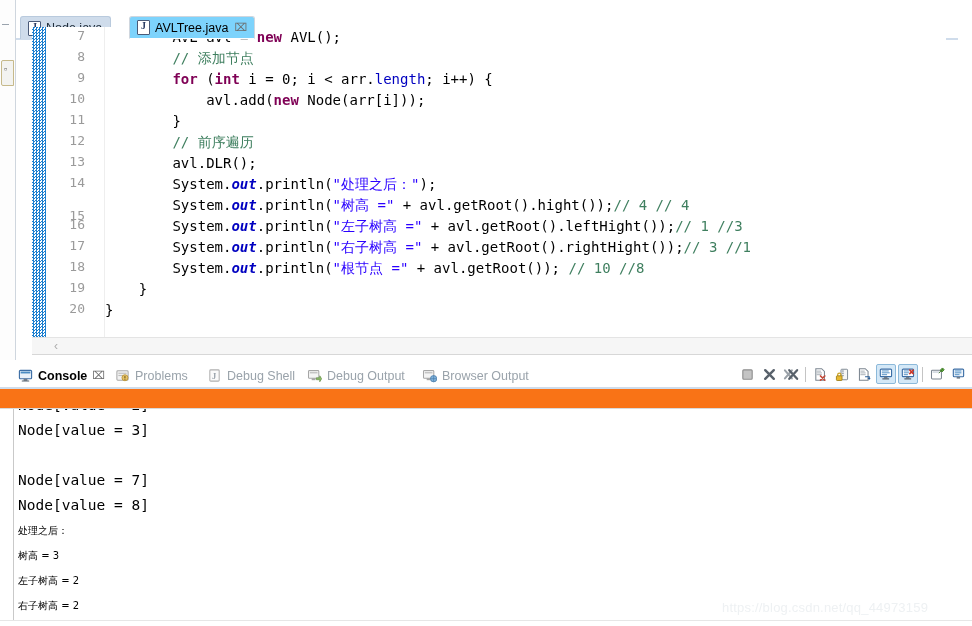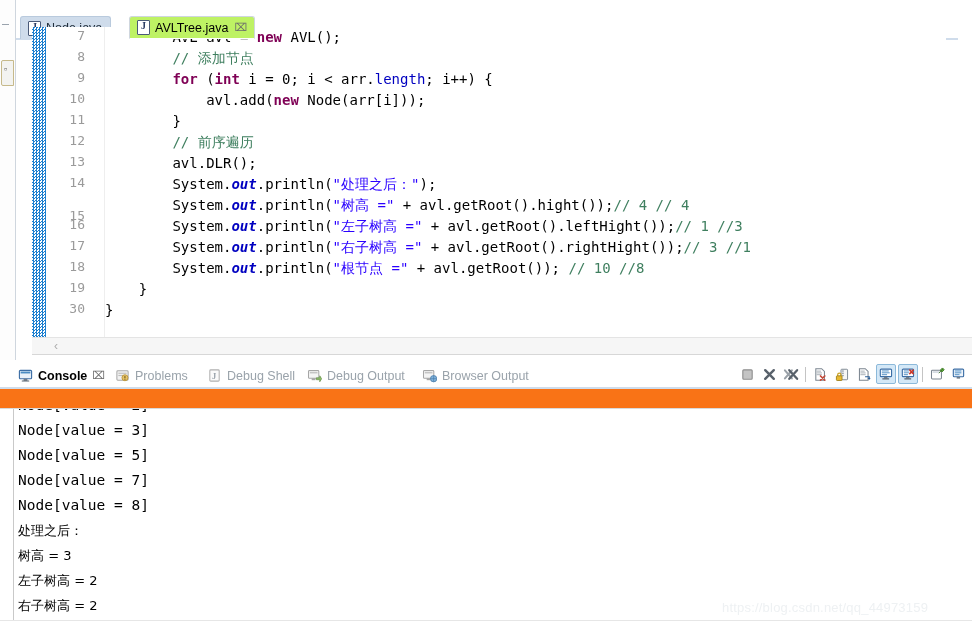--- a/index.html
+++ b/index.html
@@ -68,21 +68,21 @@
   }
   .tab.inactive {
     left: 4px;
     background: #cfdceb;
     border: 1px solid #b9cadd;
     border-bottom: none;
     color: #23303d;
   }
   .tab.active {
     left: 113px;
-    background: #bef264;
+    background: #7dd3fc;
     border: 1px solid #cfd6de;
     border-bottom: 1px solid #ffffff;
     color: #000000;
     z-index: 3;
   }
   .tab-icon {
     width: 13px; height: 15px;
     margin-right: 5px;
     background: #ffffff;
     border: 1px solid #4a5a78;
@@ -244,21 +244,21 @@
     width: 1px; height: 217px; background: #c9c9c9;
   }
   .cline {
     position: absolute; left: 18px;
     white-space: pre;
     font-family: "DejaVu Sans Mono", monospace;
     font-size: 14.5px;
     line-height: 25px;
     color: #000000;
   }
-  .cline.cjk { font-family: "DejaVu Sans", sans-serif; font-size: 13px; }
+  .cline.cjk { font-family: "DejaVu Sans", sans-serif; font-size: 10px; }
 
   .watermark {
     position: absolute; left: 722px; top: 600px;
     font-size: 13px;
     color: #eef1f3;
     letter-spacing: 0.2px;
     white-space: nowrap;
   }
   .bottom-edge {
     position: absolute; left: 0; top: 620px;
@@ -303,21 +303,21 @@
         <div class="num" style="top: 64px;">10</div>
         <div class="num" style="top: 85px;">11</div>
         <div class="num" style="top: 106px;">12</div>
         <div class="num" style="top: 127px;">13</div>
         <div class="num" style="top: 148px;">14</div>
         <div class="num" style="top: 181px;">15</div>
         <div class="num" style="top: 190px;">16</div>
         <div class="num" style="top: 211px;">17</div>
         <div class="num" style="top: 232px;">18</div>
         <div class="num" style="top: 253px;">19</div>
-        <div class="num" style="top: 274px;">30</div>
+        <div class="num" style="top: 274px;">20</div>
       </div>
     <div class="fold-col"></div>
 
     <div class="code-area" id="code-area">
         <div class="code-line" style="top: 0px;"><span class="n">        AVL </span><span class="id">avl</span><span class="n"> = </span><span class="k">new</span><span class="n"> AVL();</span></div>
         <div class="code-line" style="top: 21px;"><span class="c">        // 添加节点</span></div>
         <div class="code-line" style="top: 42px;"><span class="n">        </span><span class="k">for</span><span class="n"> (</span><span class="k">int</span><span class="n"> i = 0; i &lt; arr.</span><span class="f">length</span><span class="n">; i++) {</span></div>
         <div class="code-line" style="top: 63px;"><span class="n">            avl.add(</span><span class="k">new</span><span class="n"> Node(arr[i]));</span></div>
         <div class="code-line" style="top: 84px;"><span class="n">        }</span></div>
         <div class="code-line" style="top: 105px;"><span class="c">        // 前序遍历</span></div>
@@ -485,21 +485,20 @@
 
       </div>
     </div>
 
     <div class="console-sep"></div>
 
     <div class="console-out" id="console-out">
       <div class="console-left-edge"></div>
     <div class="cline" style="top: -16px;">Node[value = 2]</div>
         <div class="cline" style="top: 9px;">Node[value = 3]</div>
-        <div class="cline" style="top: 34px;">Node[value = 5]</div>
         <div class="cline" style="top: 59px;">Node[value = 7]</div>
         <div class="cline" style="top: 84px;">Node[value = 8]</div>
         <div class="cline cjk" style="top: 109px;">处理之后：</div>
         <div class="cline cjk" style="top: 134px;">树高 = 3</div>
         <div class="cline cjk" style="top: 159px;">左子树高 = 2</div>
         <div class="cline cjk" style="top: 184px;">右子树高 = 2</div>
         <div class="cline cjk" style="top: 209px;">根节点 =Node[value = 6]</div>
       </div>
   </div>
 

